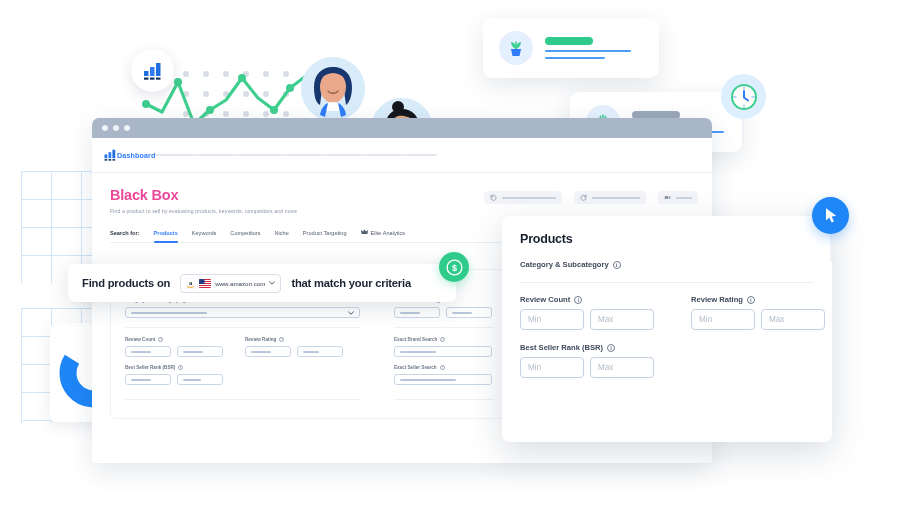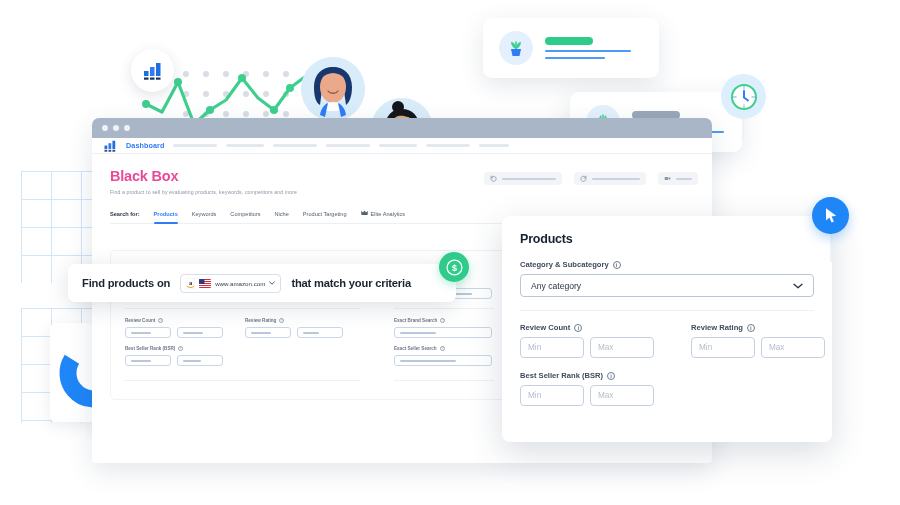--- a/index.html
+++ b/index.html
@@ -37,22 +37,22 @@
     background: #f7f8fa;
     border-radius: 7px 7px 4px 4px;
     box-shadow: 0 8px 26px rgba(40,60,90,0.13);
     overflow: hidden;
   }
   .browser-titlebar {
     height: 20px; background: #a9b6c8; display: flex; align-items: center; padding-left: 10px; gap: 5px;
   }
   .tb-dot { width: 6px; height: 6px; border-radius: 50%; background: #eef1f5; }
   .browser-navbar {
-    height: 16px; background: #ffffff; display: flex; align-items: center;
-    padding: 0 12px; gap: 9px; border-bottom: 1px solid #eef1f5;
+    height: 35px; background: #ffffff; display: flex; align-items: center;
+    padding: 0 12px; border-bottom: 1px solid #eef1f5;
   }
   .logo-mini { width: 13px; height: 12px; flex: none; }
   .nav-dashboard { font-size: 7.2px; font-weight: 700; color: #2f7cf6; letter-spacing: .1px; }
   .nav-stub { height: 2.5px; border-radius: 2px; background: #e3e8ef; }
 
   .browser-body { background: #ffffff; padding: 14px 18px 0 18px; position: relative; height: 100%; }
 
   .bb-title { font-size: 14.5px; font-weight: 700; color: #ec4899; letter-spacing: -0.2px; }
   .bb-sub { font-size: 5.2px; color: #8d98a8; margin-top: 5px; letter-spacing: .1px; }
 
@@ -529,26 +529,20 @@
   </div>
 
   <div class="panel">
     <div class="panel-title">Products</div>
 
     <div style="margin-top:14px">
       <div class="p-label">
         <span>Category &amp; Subcategory</span>
         <span class="p-info"></span>
       </div>
-      <div class="p-select">
-        <span>Any category</span>
-        <svg width="10" height="6" viewBox="0 0 10 6">
-          <path d="M1 1.2L5 4.8 9 1.2" stroke="#2b3545" stroke-width="1.3" fill="none" stroke-linecap="round" stroke-linejoin="round"></path>
-        </svg>
-      </div>
     </div>
 
     <div class="p-hr"></div>
 
     <div class="p-grid">
       <div class="p-block">
         <div class="p-label">
           <span>Review Count</span>
           <span class="p-info"></span>
         </div>

